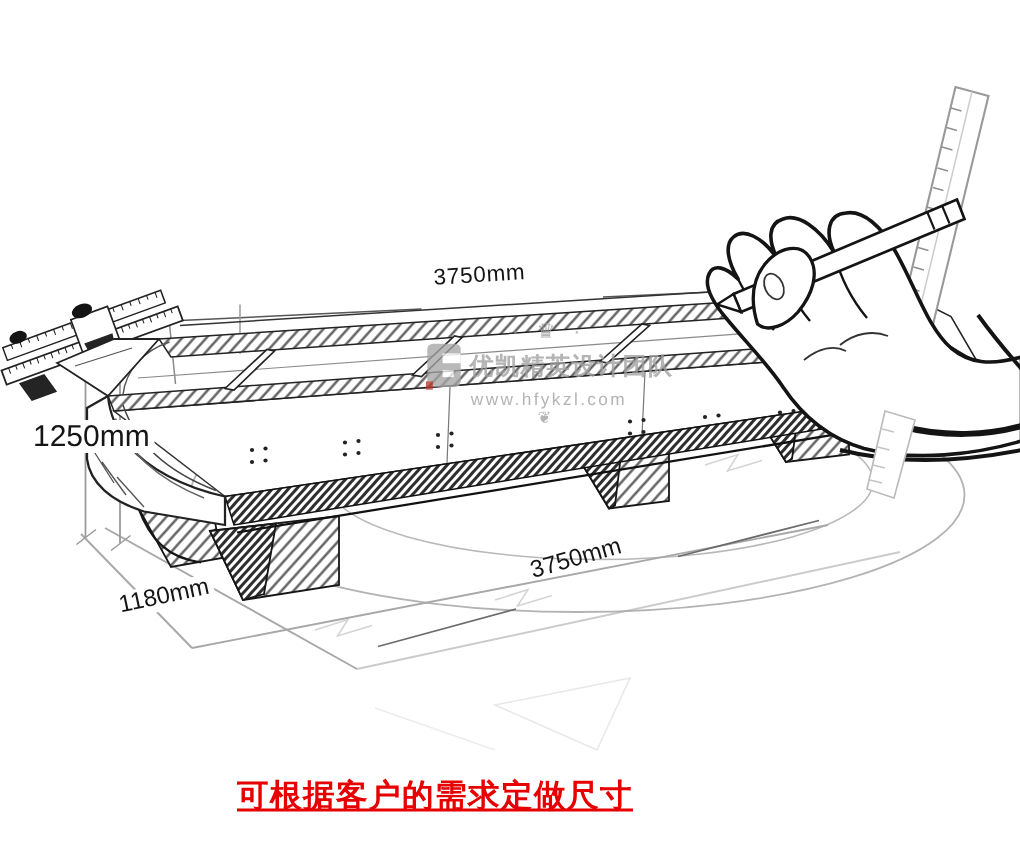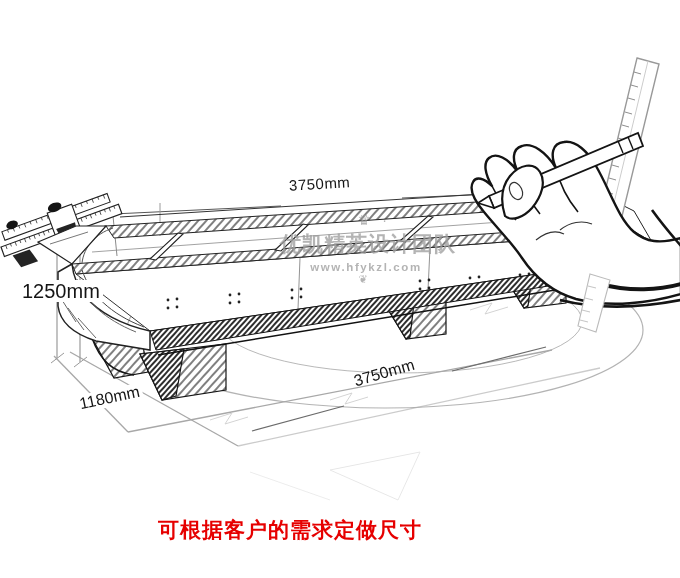--- a/index.html
+++ b/index.html
@@ -10,26 +10,26 @@
        font-family:"Liberation Sans",sans-serif;line-height:1.1;}
   #dim-top{left:286px;top:176px;font-size:15px;letter-spacing:.5px;transform:rotate(-3.5deg);}
   #dim-height{left:19px;top:280px;font-size:20px;}
   #dim-depth{left:76px;top:389px;font-size:16px;transform:rotate(-12deg);}
   #dim-bottom{left:350px;top:364px;font-size:16px;transform:rotate(-16deg);background:transparent;}
   
   #watermark{position:absolute;left:276px;top:214px;width:180px;text-align:center;
              color:#9f9f9f;opacity:.78;pointer-events:none;}
   #wm-crown-row{font-size:14px;line-height:13px;letter-spacing:4px;}
   #wm-brand-row{display:flex;align-items:center;justify-content:center;gap:4px;margin-top:1px;}
-  #wm-brand-text{font-size:21px;font-weight:bold;letter-spacing:1px;white-space:nowrap;}
-  #wm-url{font-size:11.5px;font-weight:bold;letter-spacing:1.6px;margin-top:1px;}
+  #wm-brand-text{font-size:16px;font-weight:bold;letter-spacing:1px;white-space:nowrap;}
+  #wm-url{font-size:11.5px;font-weight:normal;letter-spacing:1.6px;margin-top:1px;}
   #wm-flourish-row{font-size:11px;line-height:11px;letter-spacing:6px;margin-top:1px;}
   
   #caption{position:absolute;left:0;top:516px;width:580px;text-align:center;
-           font-size:21px;font-weight:bold;color:#e60000;letter-spacing:1px;}
+           font-size:21px;font-weight:bold;color:#e60000;letter-spacing:1px;text-decoration:underline;}
 </style>
 </head>
 <body>
 
 <div id="canvas">
 
   <svg id="sketch-svg" width="680" height="578" viewBox="0 0 680 578">
     <defs>
       <pattern id="h1" patternUnits="userSpaceOnUse" width="6" height="6" patternTransform="rotate(42)">
         <rect width="6" height="6" fill="#fff"></rect>

